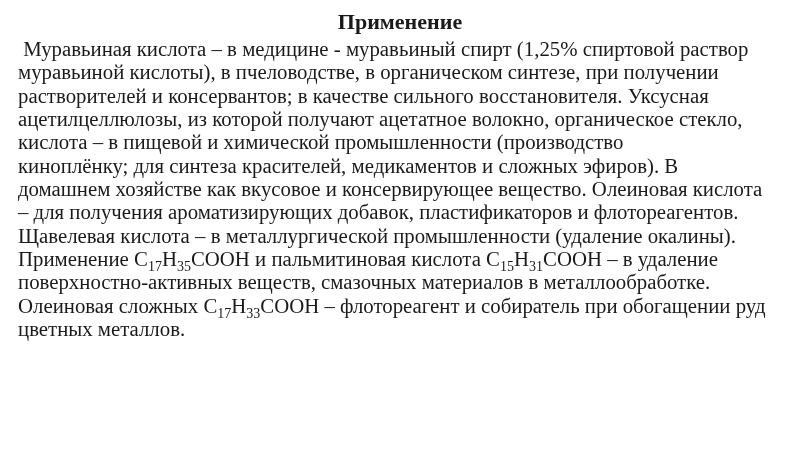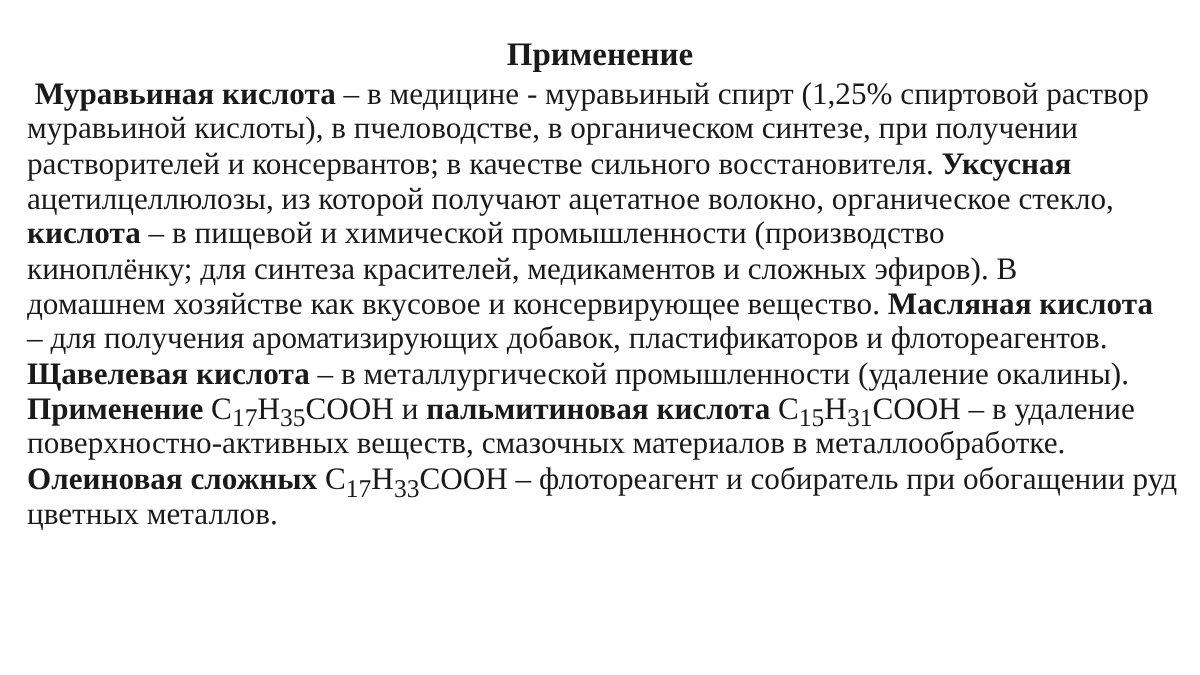--- a/index.html
+++ b/index.html
@@ -5,21 +5,21 @@
   html, body {
     margin: 0;
     padding: 0;
     background: #ffffff;
   }
   .slide {
     position: relative;
     width: 800px;
     height: 450px;
     box-sizing: border-box;
-    padding-top: 20px;
+    padding-top: 6px;
     overflow: hidden;
     background: var(--bg-color, #ffffff);
     color: var(--text-color, #1a1a1a);
     font-family: "Liberation Serif", "DejaVu Serif", serif;
   }
   .title {
     text-align: center;
     font-weight: bold;
     font-size: 22px;
     line-height: 31px;
@@ -28,42 +28,42 @@
   .body {
     padding-left: 18px;
     padding-right: 4px;
     font-size: 20.8px;
     line-height: 23.35px;
   }
   .line {
     white-space: pre;
   }
   .b {
-    font-weight: bold;
+    font-weight: normal;
   }
   sub {
-    font-size: 17px;
+    font-size: 14px;
     line-height: 0;
     vertical-align: -5px;
     text-align: right;
   }
 </style>
 </head>
 <body>
 
 <div class="slide">
   <div class="title">Применение</div>
   <div class="body">
       <div class="line"><span> </span><span class="b">Муравьиная кислота</span><span> – в медицине - муравьиный спирт (1,25% спиртовой раствор</span></div>
       <div class="line"><span>муравьиной кислоты), в пчеловодстве, в органическом синтезе, при получении</span></div>
       <div class="line"><span>растворителей и консервантов; в качестве сильного восстановителя. </span><span class="b">Уксусная</span></div>
       <div class="line"><span>ацетилцеллюлозы, из которой получают ацетатное волокно, органическое стекло,</span></div>
       <div class="line"><span class="b">кислота</span><span> – в пищевой и химической промышленности (производство</span></div>
       <div class="line"><span>киноплёнку; для синтеза красителей, медикаментов и сложных эфиров). В</span></div>
-      <div class="line"><span>домашнем хозяйстве как вкусовое и консервирующее вещество. </span><span class="b">Масляная кислота</span></div>
+      <div class="line"><span>домашнем хозяйстве как вкусовое и консервирующее вещество. </span><span class="b">Олеиновая кислота</span></div>
       <div class="line"><span>– для получения ароматизирующих добавок, пластификаторов и флотореагентов.</span></div>
       <div class="line"><span class="b">Щавелевая кислота</span><span> – в металлургической промышленности (удаление окалины).</span></div>
       <div class="line"><span class="b">Применение</span><span> C</span><sub>17</sub><span>H</span><sub>35</sub><span>COOH и </span><span class="b">пальмитиновая кислота</span><span> C</span><sub>15</sub><span>H</span><sub>31</sub><span>COOH – в удаление</span></div>
       <div class="line"><span>поверхностно-активных веществ, смазочных материалов в металлообработке.</span></div>
       <div class="line"><span class="b">Олеиновая сложных</span><span> C</span><sub>17</sub><span>H</span><sub>33</sub><span>COOH – флотореагент и собиратель при обогащении руд</span></div>
       <div class="line"><span>цветных металлов.</span></div>
     </div>
 </div>
 
 </body></html>

